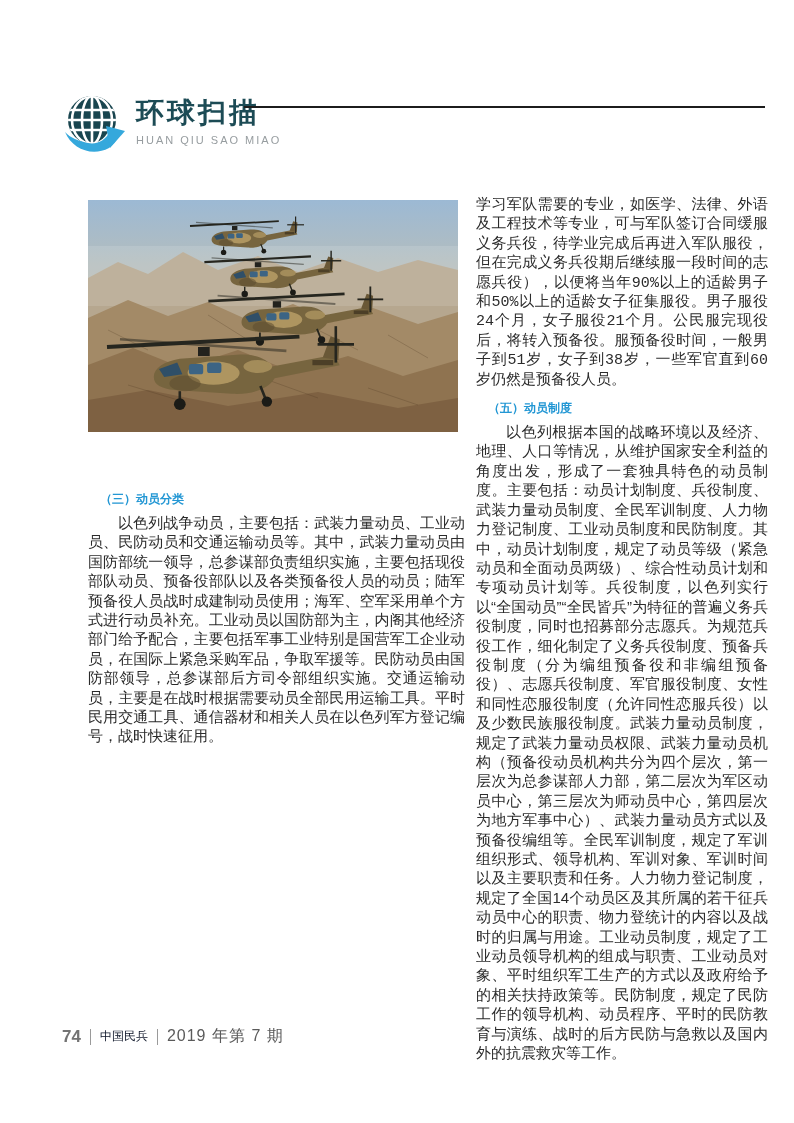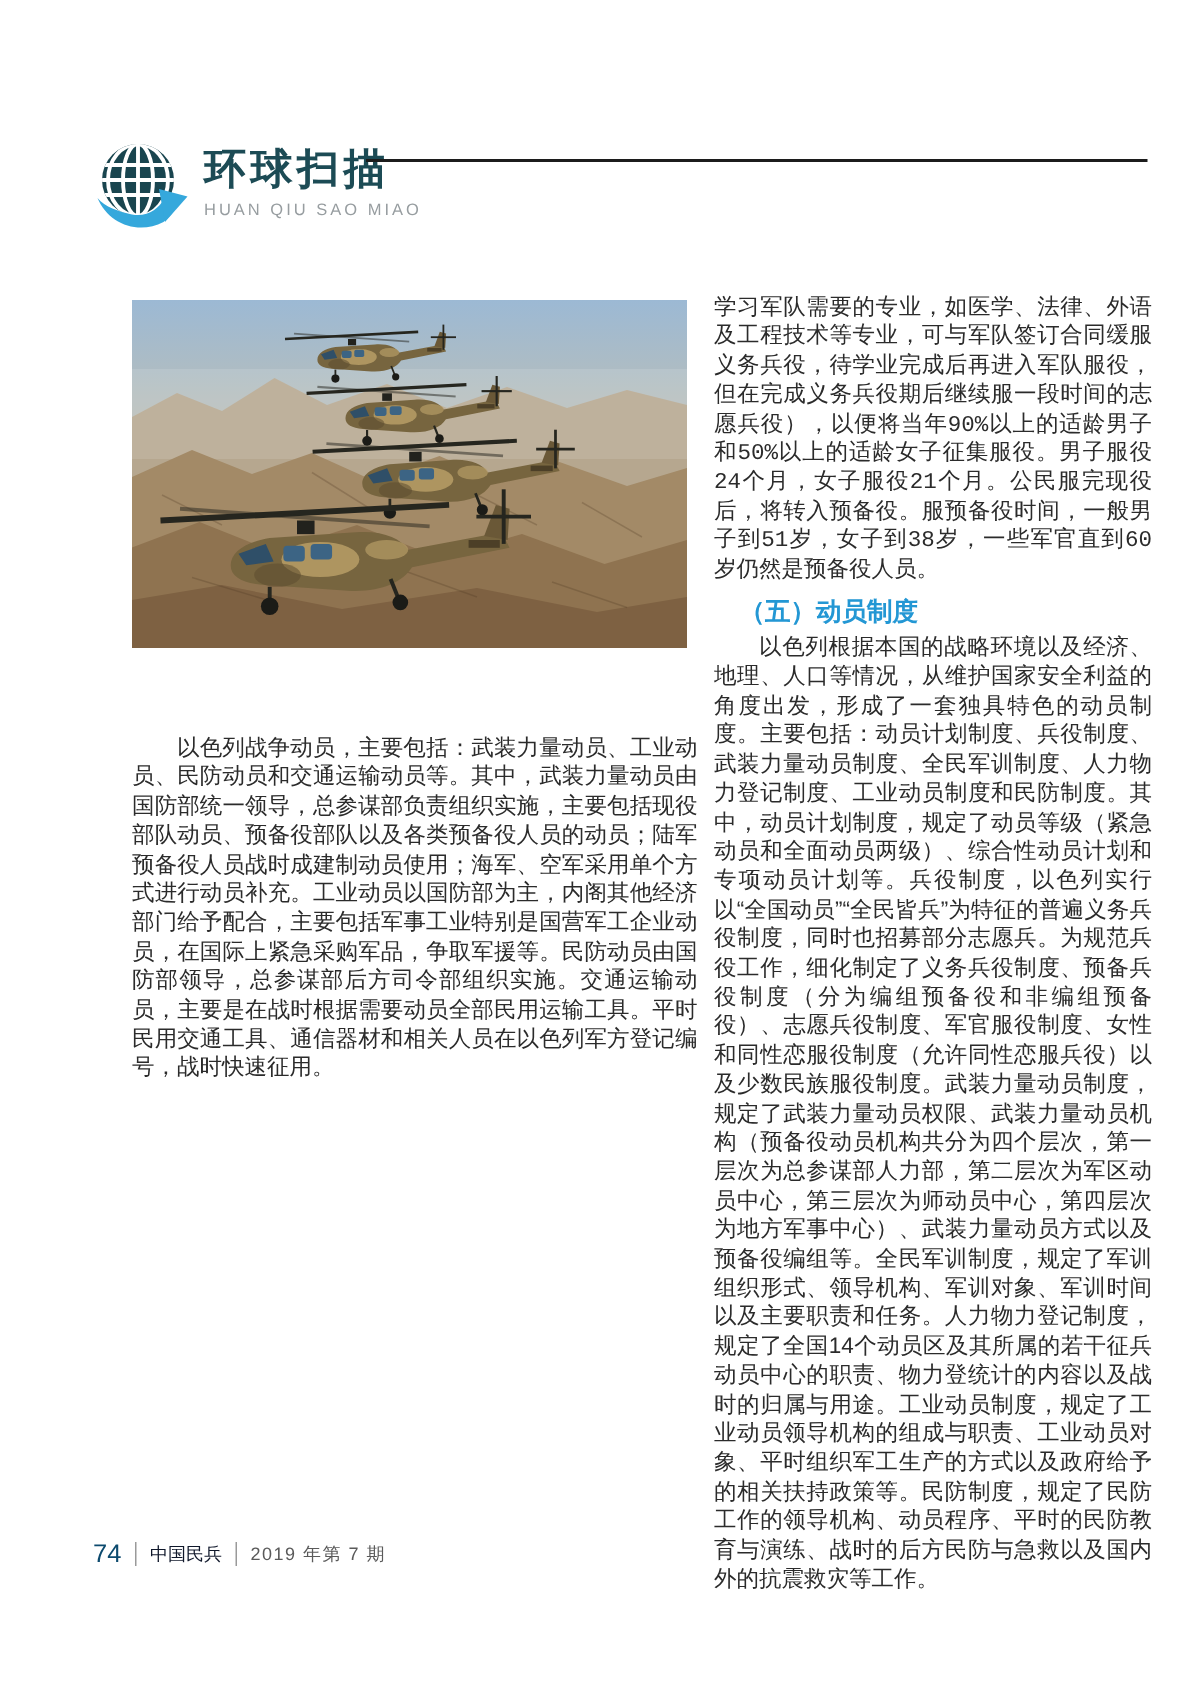--- a/index.html
+++ b/index.html
@@ -17,30 +17,30 @@
   
   .photo{position:absolute;left:88px;top:200px;width:370px;height:232px;}
   .photo svg{display:block;width:100%;height:100%;}
   
   .col{position:absolute;text-align:justify;}
   .col-left{left:88px;top:489px;width:377px;}
   .col-right{left:476px;top:196px;width:292px;}
   .col p{margin:0;font-size:15px;line-height:19.4px;text-indent:2em;}
   .col p.no-indent{text-indent:0;font-family:Liberation Mono, monospace;}
   .col h3{
-    margin:8px 0 4px 0;font-size:17px;line-height:20px;font-weight:bold;
+    margin:8px 0 4px 0;font-size:12px;line-height:20px;font-weight:bold;
     color:var(--heading-blue,#2397d4);text-indent:1em;text-align:left;
   }
   .col-left h3:first-child{margin-top:0;}
   
   .footer{position:absolute;left:62px;top:1026px;display:flex;align-items:center;}
-  .footer .pageno{font-size:17px;font-weight:normal;color:#0c4a6e;}
+  .footer .pageno{font-size:17px;font-weight:bold;color:#737373;}
   .footer .bar{width:1px;height:16px;background:#9a9a9a;margin:0 9px;}
   .footer .mag{font-size:12px;color:#0f172a;}
-  .footer .issue{font-size:12px;color:#5a5a5a;letter-spacing:1px;}
+  .footer .issue{font-size:16px;color:#5a5a5a;letter-spacing:1px;}
 </style>
 </head>
 <body>
 
 <div class="page">
 
   <div class="logo">
     <div class="logo-mark">
       <svg viewBox="0 0 66 66" xmlns="http://www.w3.org/2000/svg">
         <defs>
@@ -110,20 +110,21 @@
         <path d="M40,185 L90,200 M180,180 L230,198 M280,188 L330,205"></path>
       </g>
       <use href="#heli" transform="translate(120,20) scale(0.6)"></use>
       <use href="#heli" transform="translate(138,55) scale(0.72)"></use>
       <use href="#heli" transform="translate(148,92) scale(0.92)"></use>
       <use href="#heli" transform="translate(58,134) scale(1.3)"></use>
     </svg>
   </figure>
 
   <div class="col col-left">
+    <h3>（三）动员分类</h3>
     <p>以色列战争动员，主要包括：武装力量动员、工业动员、民防动员和交通运输动员等。其中，武装力量动员由国防部统一领导，总参谋部负责组织实施，主要包括现役部队动员、预备役部队以及各类预备役人员的动员；陆军预备役人员战时成建制动员使用；海军、空军采用单个方式进行动员补充。工业动员以国防部为主，内阁其他经济部门给予配合，主要包括军事工业特别是国营军工企业动员，在国际上紧急采购军品，争取军援等。民防动员由国防部领导，总参谋部后方司令部组织实施。交通运输动员，主要是在战时根据需要动员全部民用运输工具。平时民用交通工具、通信器材和相关人员在以色列军方登记编号，战时快速征用。</p>
   </div>
 
   <div class="col col-right">
     <p class="no-indent">学习军队需要的专业，如医学、法律、外语及工程技术等专业，可与军队签订合同缓服义务兵役，待学业完成后再进入军队服役，但在完成义务兵役期后继续服一段时间的志愿兵役），以便将当年90%以上的适龄男子和50%以上的适龄女子征集服役。男子服役24个月，女子服役21个月。公民服完现役后，将转入预备役。服预备役时间，一般男子到51岁，女子到38岁，一些军官直到60岁仍然是预备役人员。</p>
     <h3>（五）动员制度</h3>
     <p>以色列根据本国的战略环境以及经济、地理、人口等情况，从维护国家安全利益的角度出发，形成了一套独具特色的动员制度。主要包括：动员计划制度、兵役制度、武装力量动员制度、全民军训制度、人力物力登记制度、工业动员制度和民防制度。其中，动员计划制度，规定了动员等级（紧急动员和全面动员两级）、综合性动员计划和专项动员计划等。兵役制度，以色列实行以“全国动员”“全民皆兵”为特征的普遍义务兵役制度，同时也招募部分志愿兵。为规范兵役工作，细化制定了义务兵役制度、预备兵役制度（分为编组预备役和非编组预备役）、志愿兵役制度、军官服役制度、女性和同性恋服役制度（允许同性恋服兵役）以及少数民族服役制度。武装力量动员制度，规定了武装力量动员权限、武装力量动员机构（预备役动员机构共分为四个层次，第一层次为总参谋部人力部，第二层次为军区动员中心，第三层次为师动员中心，第四层次为地方军事中心）、武装力量动员方式以及预备役编组等。全民军训制度，规定了军训组织形式、领导机构、军训对象、军训时间以及主要职责和任务。人力物力登记制度，规定了全国14个动员区及其所属的若干征兵动员中心的职责、物力登统计的内容以及战时的归属与用途。工业动员制度，规定了工业动员领导机构的组成与职责、工业动员对象、平时组织军工生产的方式以及政府给予的相关扶持政策等。民防制度，规定了民防工作的领导机构、动员程序、平时的民防教育与演练、战时的后方民防与急救以及国内外的抗震救灾等工作。</p>
   </div>
 
   <div class="footer">

